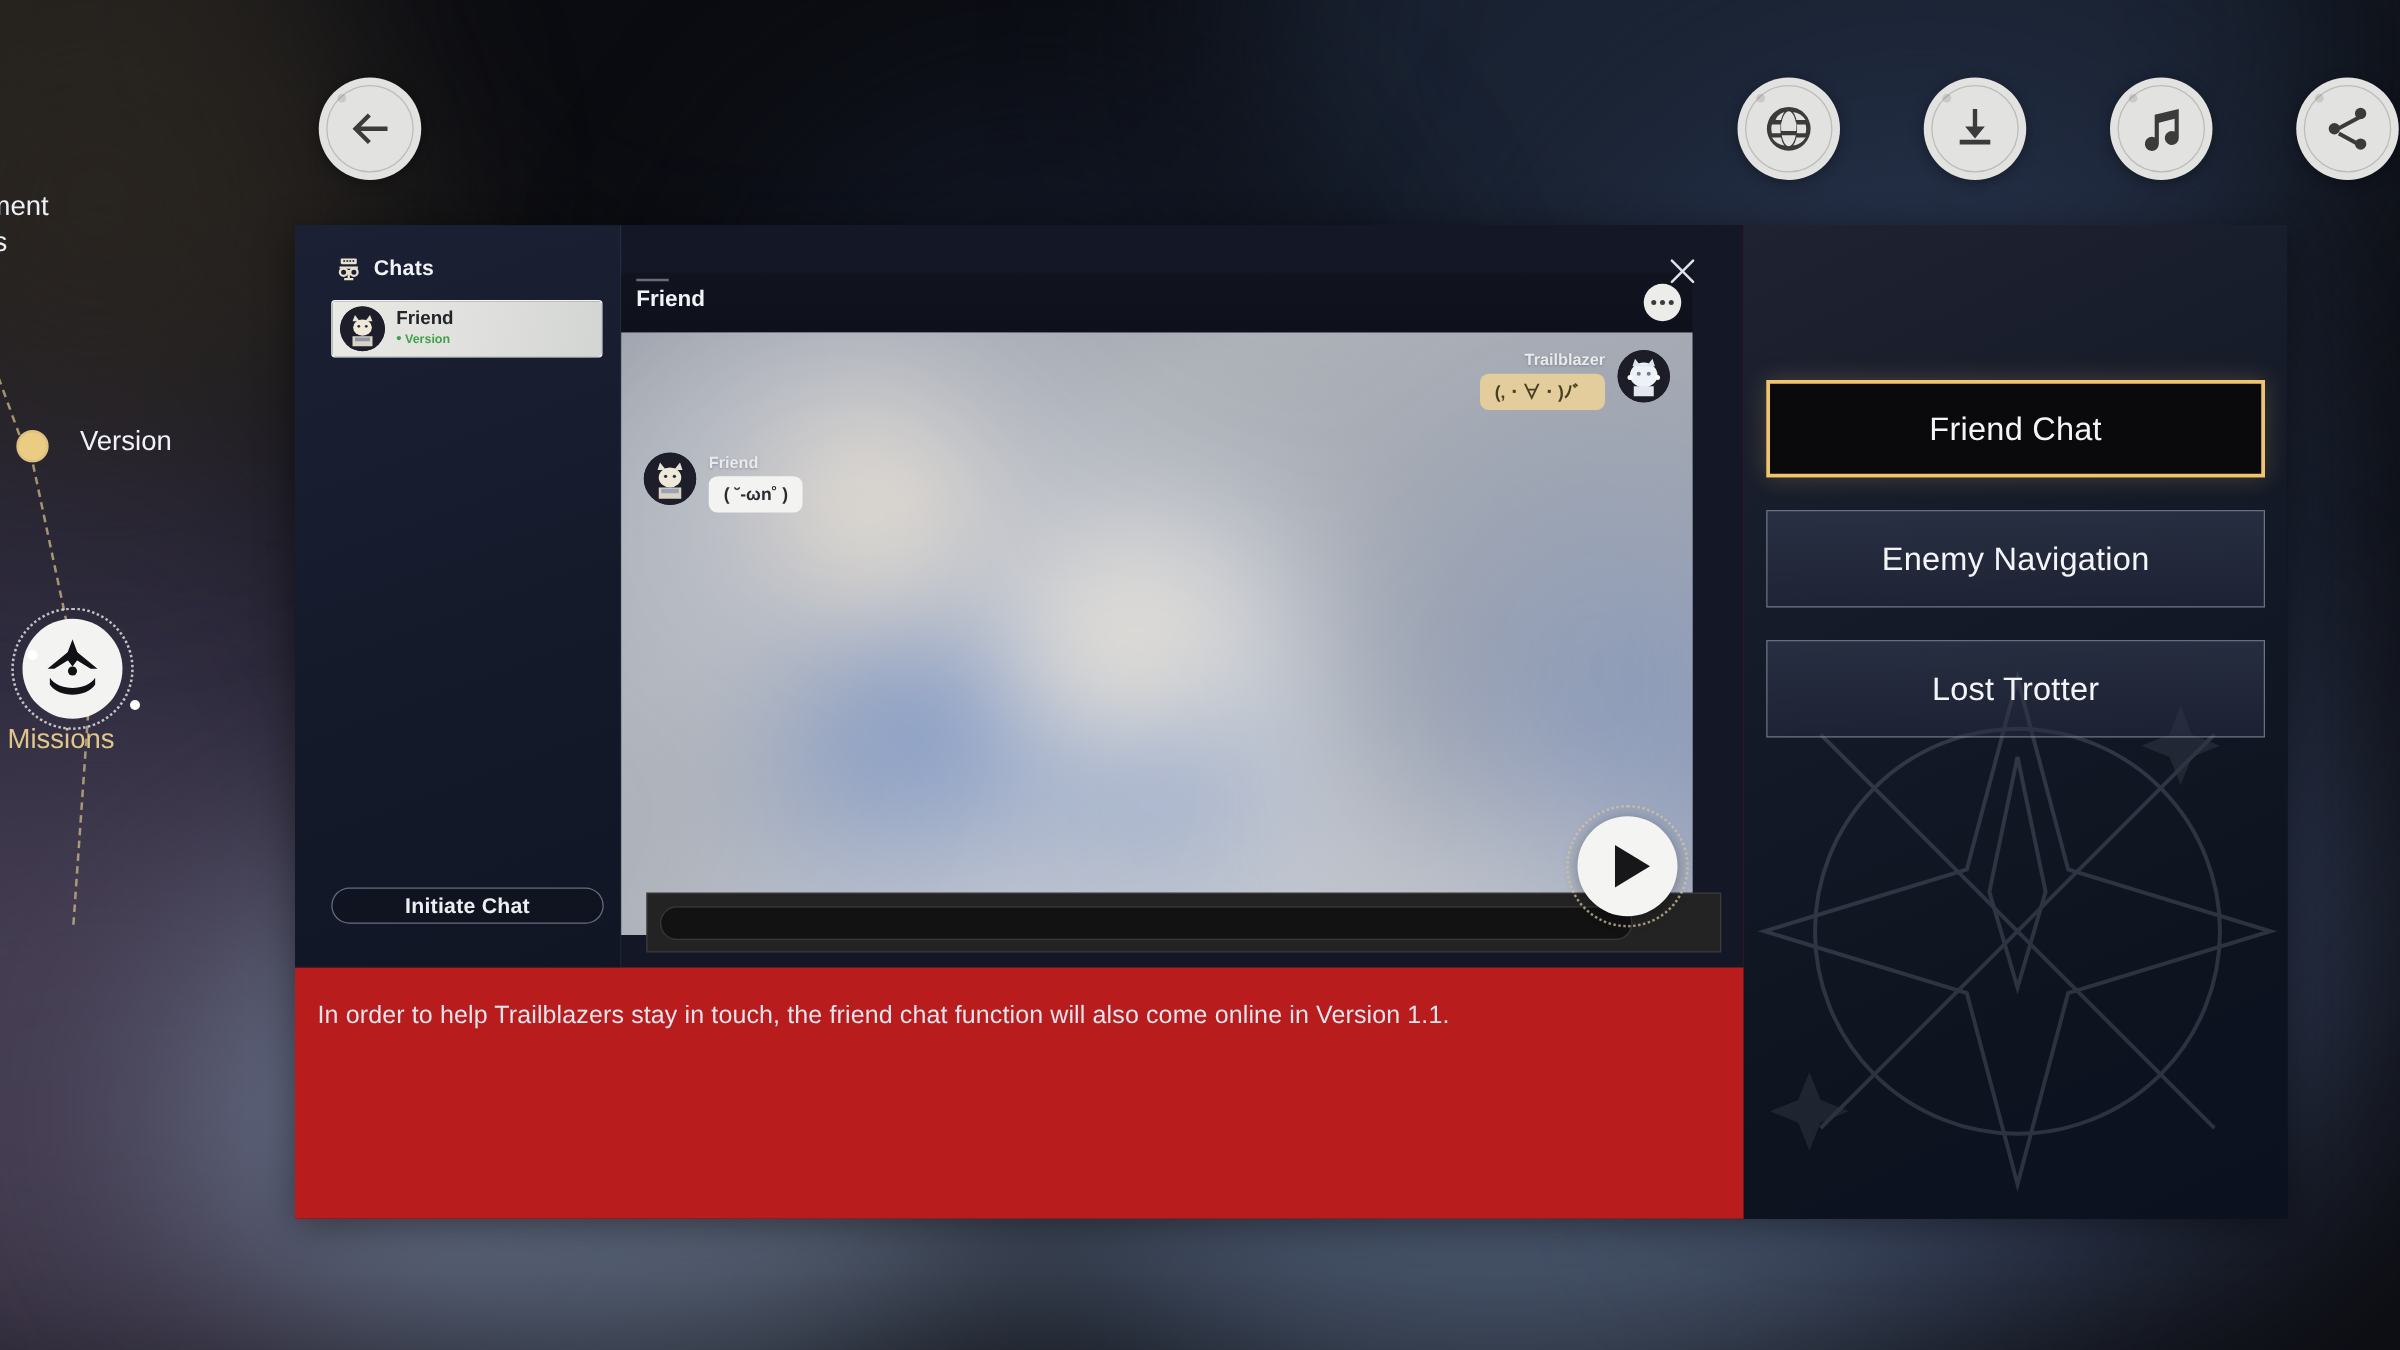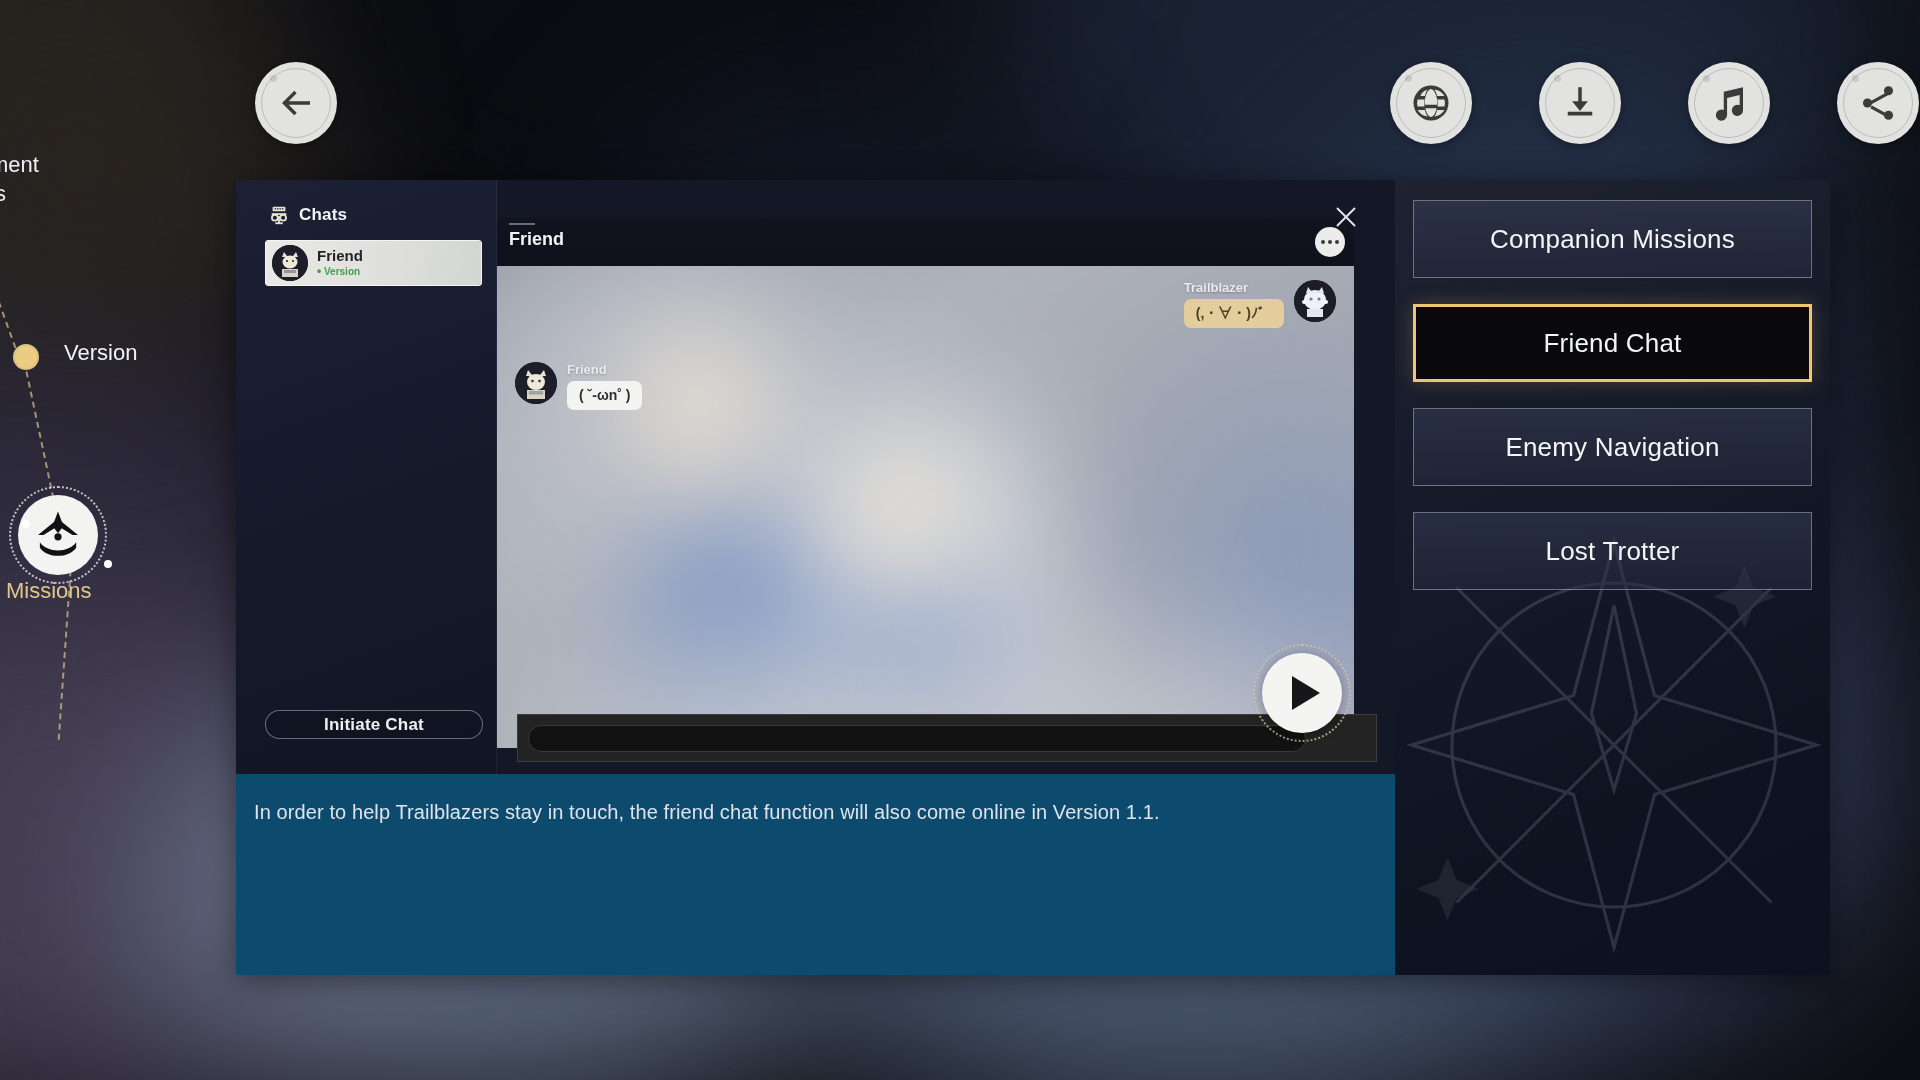--- a/index.html
+++ b/index.html
@@ -31,21 +31,21 @@
     background:#c9c9c6; top:13px; left:15px;
   }
   .circ-btn svg { width:42px; height:42px; fill:#3b3b3b; position:relative; z-index:2; }
 
   
   #card {
     position:absolute; left:236px; top:180px; width:1594px; height:795px;
     display:flex; background:#0f1017;
     box-shadow:0 6px 30px rgba(0,0,0,.45);
   }
-  #card-left { position:relative; width:1159px; height:795px; background:#0c4a6e; }
+  #card-left { position:relative; width:1159px; height:795px; background:#b91c1c; }
   #media {
     position:relative; width:1159px; height:594px; overflow:hidden;
     background:#141826;
   }
 
   
   #chatapp { position:absolute; inset:0; }
   #chat-sidebar {
     position:absolute; left:0; top:0; width:261px; height:594px;
     background:linear-gradient(160deg,#1b2034 0%, #151a2b 55%, #111625 100%);
@@ -104,21 +104,21 @@
   .msg { position:absolute; display:flex; gap:10px; align-items:flex-start; }
   .msg .av2 { width:42px; height:42px; border-radius:50%; background:#1a1b24; flex:none; position:relative; overflow:hidden; }
   .msg .name { font-size:13px; font-weight:bold; color:#e9eaee; text-shadow:0 1px 2px rgba(0,0,0,.25); line-height:16px; }
   .bubble {
     margin-top:3px; display:inline-block; padding:6px 12px; border-radius:7px;
     font-size:14px; font-weight:bold; line-height:17px; white-space:nowrap;
   }
   .bubble.them { background:#f3f3f1; color:#2b2c33; }
   .bubble.me { background:#e3cd9d; color:#4a3f22; }
   .msg.right { flex-direction:row-reverse; }
-  .msg.right .col { display:flex; flex-direction:column; align-items:flex-start; }
+  .msg.right .col { display:flex; flex-direction:column; align-items:flex-end; }
 
   #input-bar {
     position:absolute; left:20px; right:18px; bottom:12px; height:48px;
     background:#232323; border:1px solid rgba(255,255,255,.12);
     display:flex; align-items:center; padding:0 10px;
   }
   #input-field {
     flex:1; height:27px; background:#121212; border:1px solid #3a3a3a; border-radius:14px;
   }
   .send-wrap { width:60px; height:48px; position:relative; }
@@ -420,23 +420,20 @@
         <path d="M100 38 L110 86 L100 120 L90 86 Z"></path>
         <circle cx="100" cy="100" r="72"></circle>
         <path d="M30 30 L170 170 M170 30 L30 170"></path>
       </g>
       <g fill="#cfd6e8" opacity=".55">
         <path d="M158 20 l4 10 10 4 -10 4 -4 10 -4 -10 -10 -4 10 -4z"></path>
         <path d="M26 150 l4 10 10 4 -10 4 -4 10 -4 -10 -10 -4 10 -4z"></path>
       </g>
     </svg>
 
-    <div class="rail-btn" style="top:20px;">
-      <span>Companion Missions</span>
-    </div>
     <div class="rail-btn" style="top:228px;">
       <span>Enemy Navigation</span>
     </div>
     <div class="rail-btn active" style="top:124px;">
       <span>Friend Chat</span>
     </div>
     <div class="rail-btn" style="top:332px;">
       <span>Lost Trotter</span>
     </div>
   </div>

